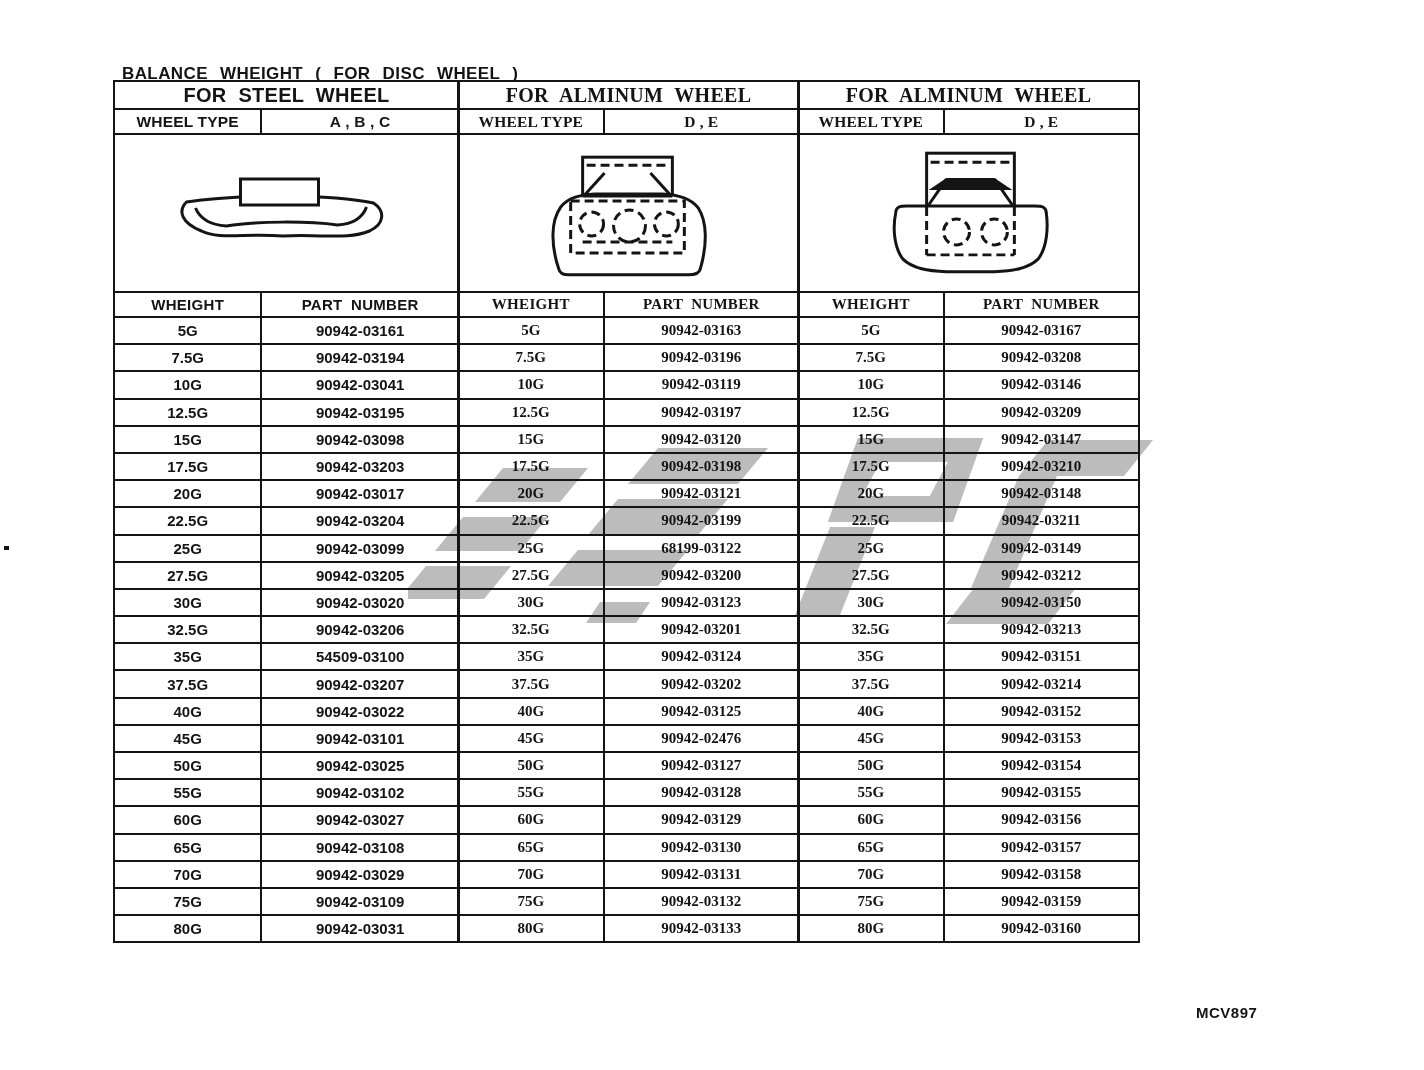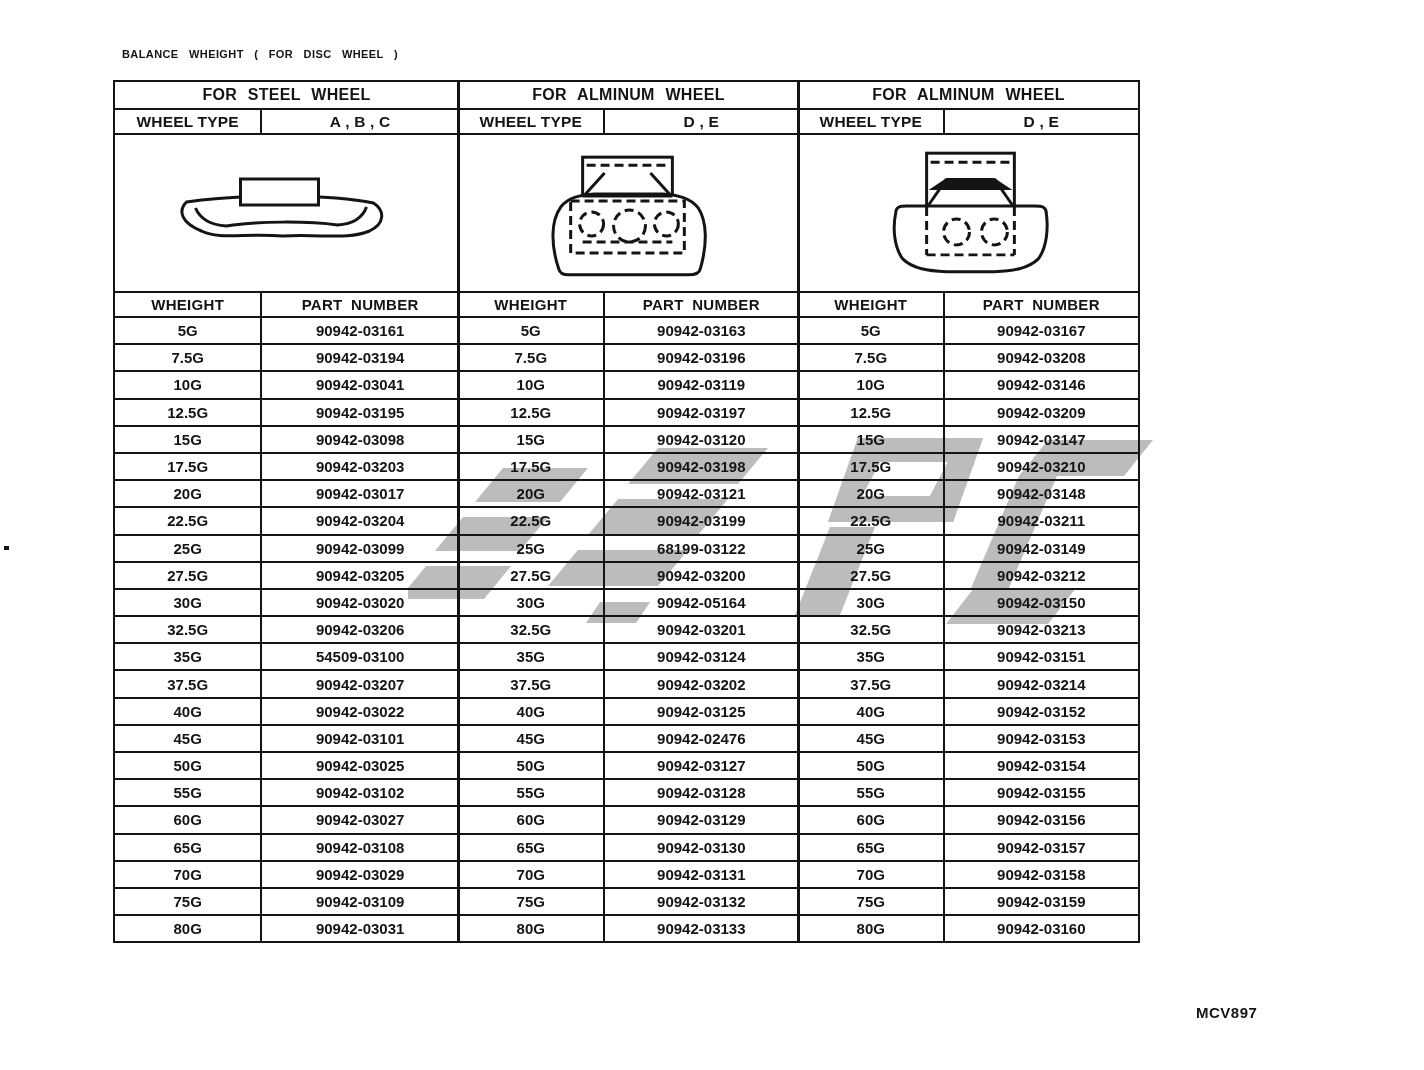--- a/index.html
+++ b/index.html
@@ -2,30 +2,30 @@
 <html><head>
 <meta charset="utf-8">
 <style>
   html,body{margin:0;padding:0;}
   body{
     width:1424px;height:1070px;position:relative;overflow:hidden;
     background:#ffffff;color:#141414;
     font-family:"Liberation Sans","DejaVu Sans",sans-serif;font-weight:700;
   }
   .title{
-    position:absolute;left:122px;top:48px;
-    font-size:11px;letter-spacing:.4px;word-spacing:7px;white-space:nowrap;
+    position:absolute;left:122px;top:64px;
+    font-size:17px;letter-spacing:.4px;word-spacing:7px;white-space:nowrap;
   }
   .watermark{position:absolute;left:408px;top:430px;z-index:0;}
   .watermark .wm{fill:#bcbcbc;}
   .tables{position:absolute;left:113px;top:80px;display:flex;z-index:1;}
   table.t{border-collapse:collapse;table-layout:fixed;background:transparent;}
-  table.t + table.t{margin-left:-3px;}
+  table.t + table.t{margin-left:-3px;font-family:Liberation Serif, serif;}
   .t th,.t td{border:2.5px solid #141414;padding:0;text-align:center;background:transparent;}
-  .t .gh{height:26px;font-size:16px;word-spacing:6px;letter-spacing:.3px;border-radius:14px;}
+  .t .gh{height:26px;font-size:20px;word-spacing:6px;letter-spacing:.3px;border-radius:14px;}
   .t .th-type{height:23px;font-size:15.5px;letter-spacing:.2px;}
   .t .diag{height:156px;}
   .t .diag svg{display:block;width:100%;height:156px;}
   .t .ch{height:23px;font-size:15px;word-spacing:4px;letter-spacing:.3px;margin-top:48px;}
   .t tbody td{height:25.2px;font-size:15px;line-height:1;}
   .code{position:absolute;left:1196px;top:1004px;font-size:15px;letter-spacing:.5px;}
   .artifact{position:absolute;left:4px;top:546px;width:5px;height:4px;background:#141414;}
   .ln{stroke:#141414;stroke-width:3;fill:none;}
   .lnf{stroke:#141414;stroke-width:3;fill:#ffffff;}
   .dash{stroke:#141414;stroke-width:3;fill:none;stroke-dasharray:9 5;}
@@ -247,21 +247,21 @@
         <tr>
           <td>25G</td>
           <td>68199-03122</td>
         </tr>
         <tr>
           <td>27.5G</td>
           <td>90942-03200</td>
         </tr>
         <tr>
           <td>30G</td>
-          <td>90942-05164</td>
+          <td>90942-03123</td>
         </tr>
         <tr>
           <td>32.5G</td>
           <td>90942-03201</td>
         </tr>
         <tr>
           <td>35G</td>
           <td>90942-03124</td>
         </tr>
         <tr>

